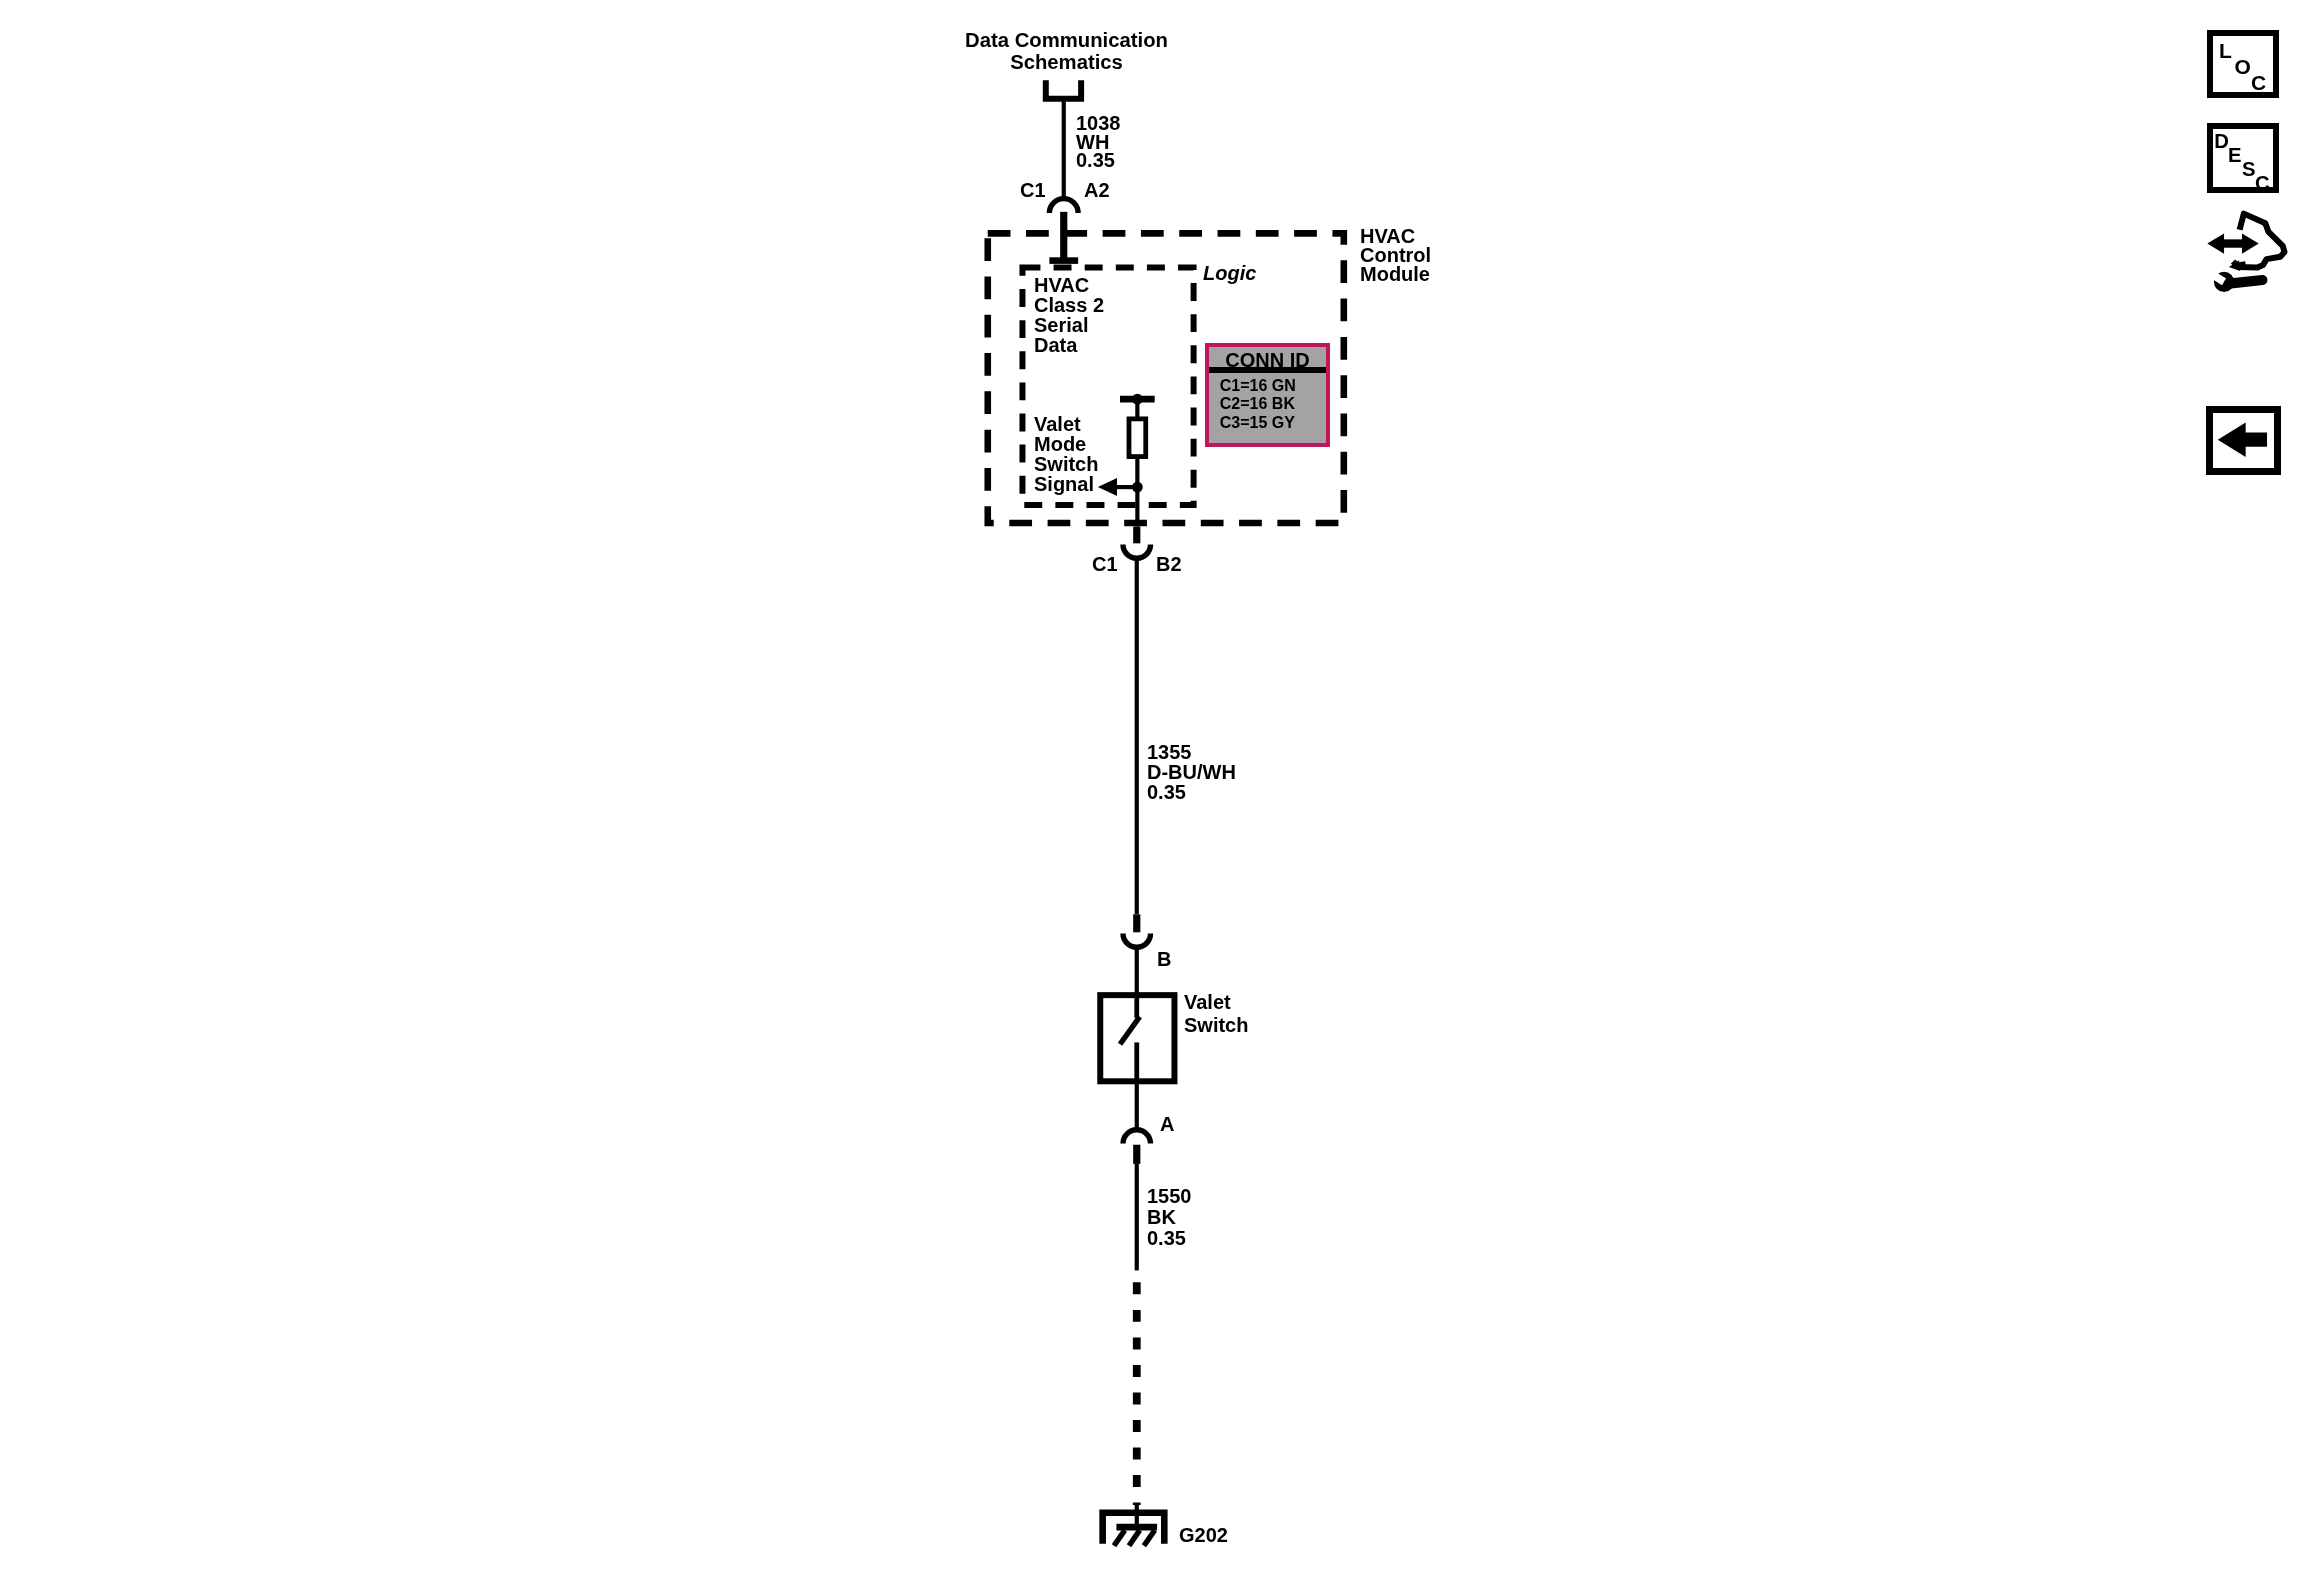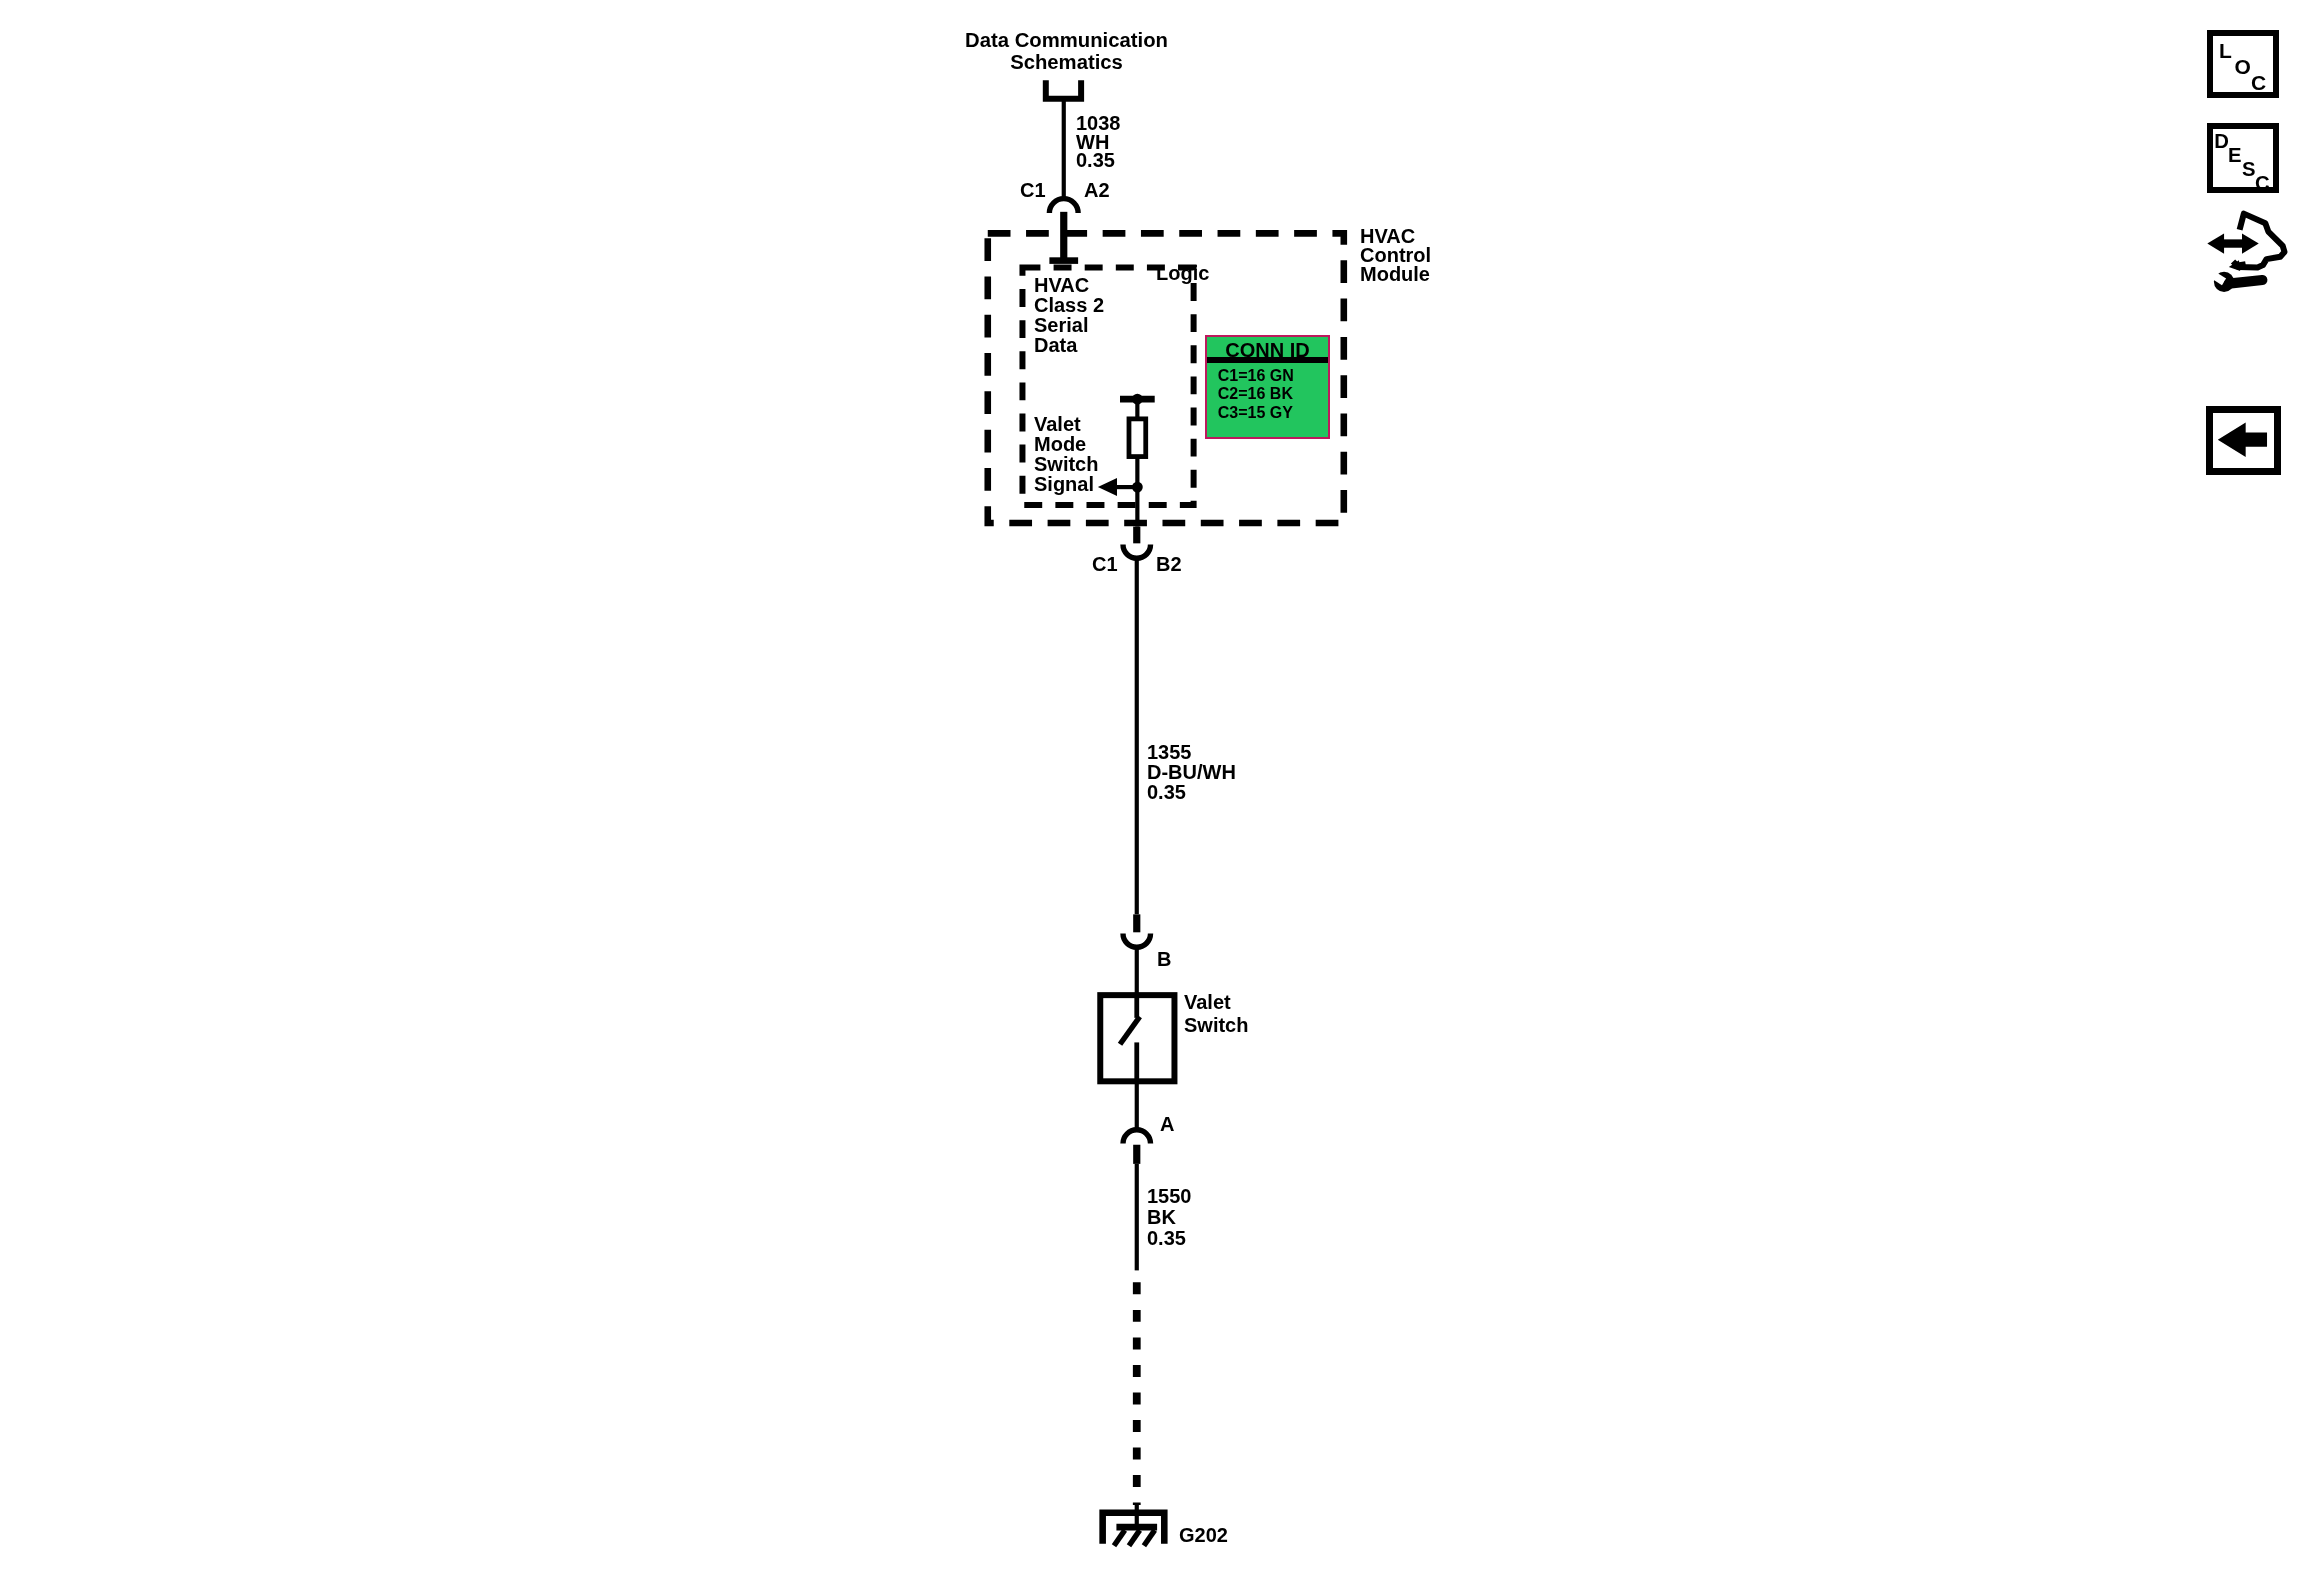--- a/index.html
+++ b/index.html
@@ -3,22 +3,22 @@
 <meta charset="utf-8">
 <style>
   html,body{margin:0;padding:0;background:#fff;}
   .page{position:relative;width:2319px;height:1569px;background:#fff;overflow:hidden;
         font-family:"Liberation Sans", sans-serif;color:#000;}
   svg{position:absolute;left:0;top:0;}
   .t{position:absolute;font-weight:700;font-size:20px;line-height:20px;
      white-space:pre-line;color:#000;}
   .center{text-align:center;}
   
-  .connid{position:absolute;left:1205px;top:335px;width:125px;height:104px;
-          border:2px solid #be185d;box-sizing:border-box;background:#22c55e;}
+  .connid{position:absolute;left:1205px;top:343px;width:125px;height:104px;
+          border:4px solid #be185d;box-sizing:border-box;background:#a3a3a3;}
   .connid-h{height:26px;border-bottom:6px solid #000;box-sizing:border-box;
             text-align:center;padding-top:3px;font-weight:700;font-size:20px;line-height:20px;}
   .connid-rows{padding:3.6px 0 0 10.8px;font-weight:700;font-size:16px;line-height:18.6px;}
   
   .tbbtn{position:absolute;background:#fff;border:6px solid #000;box-sizing:border-box;padding:0;}
   .tbbtn span{position:absolute;font-weight:700;font-size:21px;line-height:21px;color:#000;}
   .backbtn{position:absolute;left:2206px;top:406px;width:75px;height:69px;
            background:#fff;border:7.2px solid #000;box-sizing:border-box;padding:0;}
   .ghostbtn{position:absolute;left:2203px;top:209px;width:87px;height:89px;
             background:transparent;border:none;padding:0;}
@@ -120,21 +120,21 @@
 WH
 0.35</div>
 
   <div class="t" style="left:1020px;top:180px;">C1</div>
   <div class="t" style="left:1084px;top:180px;">A2</div>
 
   <div class="t" style="left:1360px;top:227px;line-height:19px;">HVAC
 Control
 Module</div>
 
-  <div class="t" style="left:1156px;top:263px;">Logic</div>
+  <div class="t" style="left:1203px;top:263px;font-style:italic;">Logic</div>
 
   <div class="t" style="left:1034px;top:275px;">HVAC
 Class 2
 Serial
 Data</div>
 
   <div class="t" style="left:1034px;top:414px;">Valet
 Mode
 Switch
 Signal</div>

